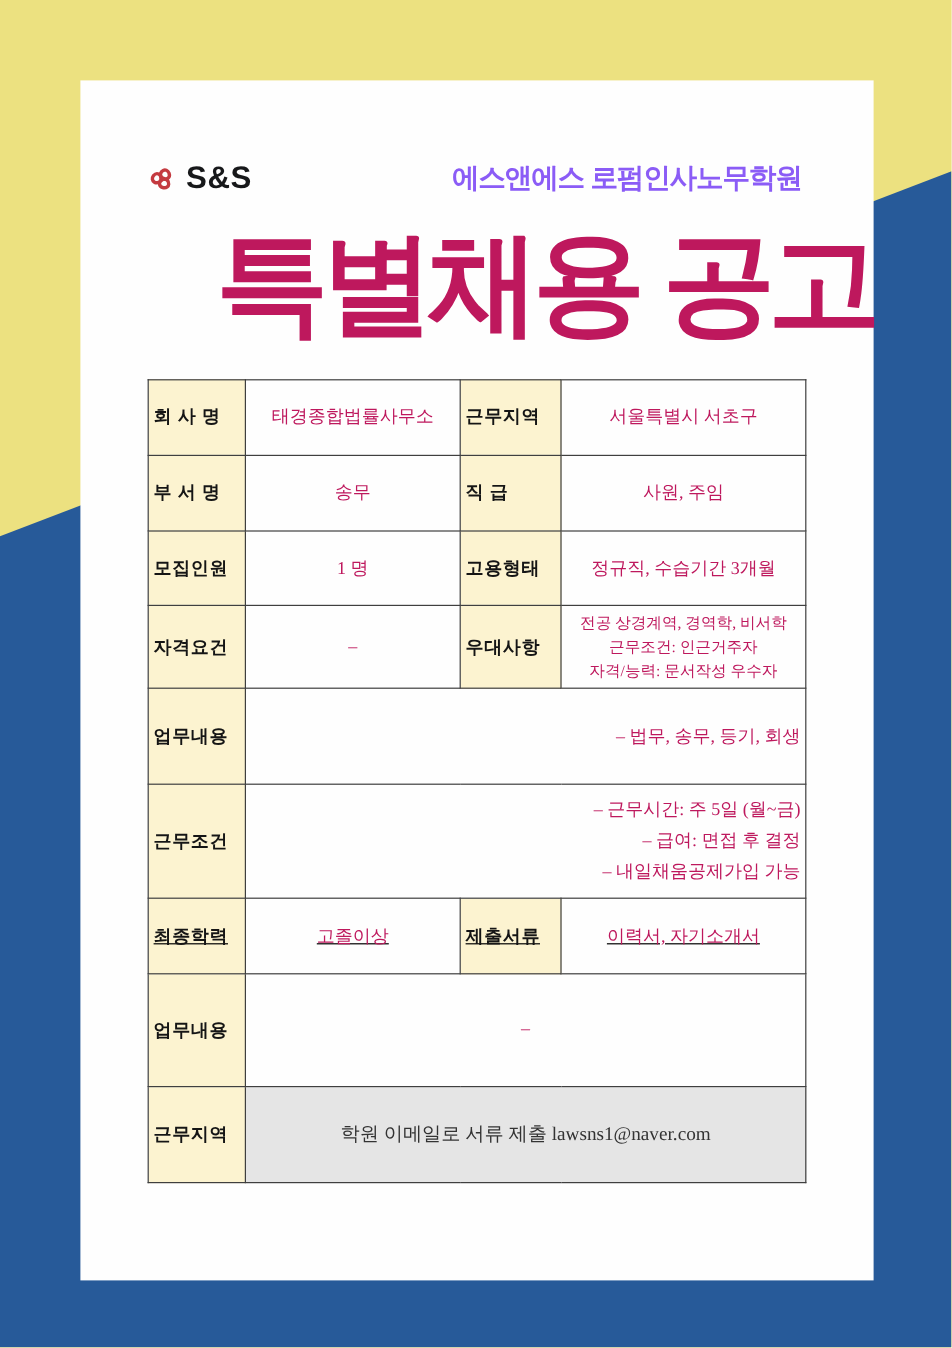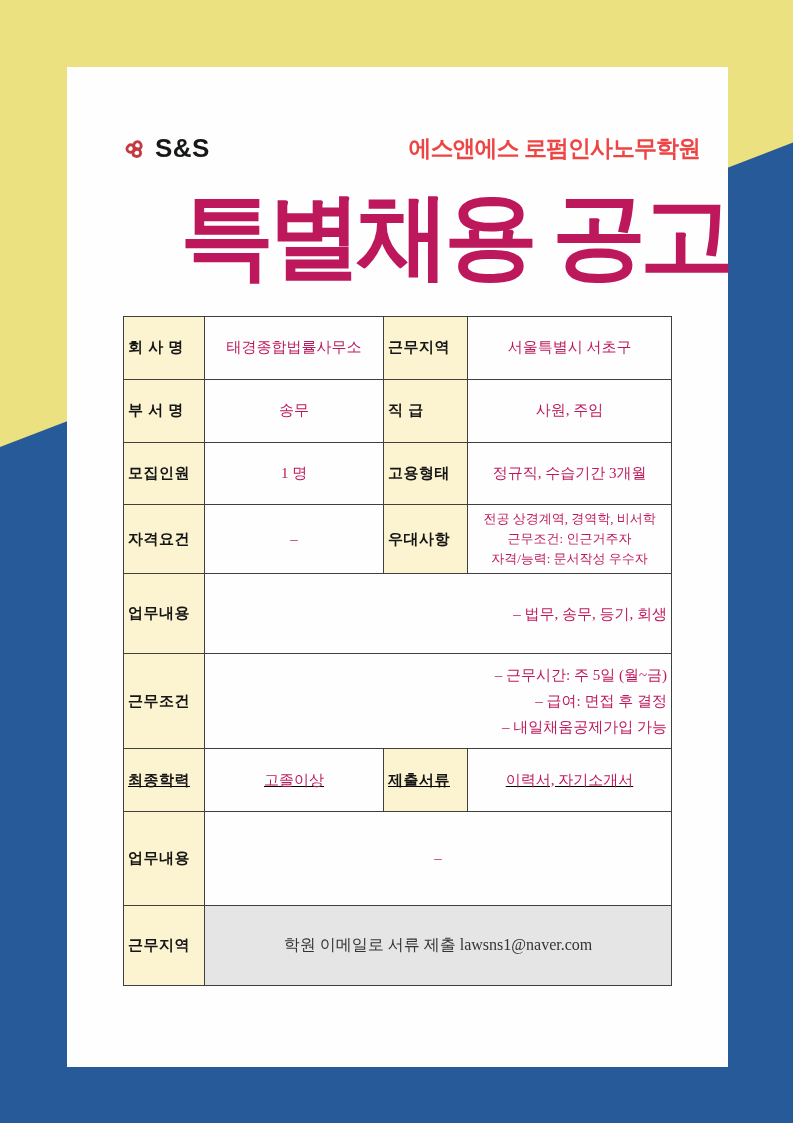--- a/index.html
+++ b/index.html
@@ -14,30 +14,30 @@
     background: #275a99;
     clip-path: polygon(0 39.8%, 100% 12.7%, 100% 100%, 0 100%);
   }
   .card {
     position: absolute; left: 67px; top: 67px;
     width: 661px; height: 1000px;
     background: #fefefe;
   }
   .card-header {
     display: flex; justify-content: space-between; align-items: center;
-    padding: 66px 28px 0 55px;
+    padding: 66px 60px 0 55px;
     gap: 46px;
   }
   .logo { display: flex; align-items: center; gap: 7px; }
   .logo-mark { width: 26px; height: 26px; display: block; }
   .logo-text {
     font-size: 26px; font-weight: 800; color: #17181a; letter-spacing: 0.5px;
   }
   .academy-name {
-    font-size: 23px; font-weight: 700; color: #ef4444; letter-spacing: -1px;
+    font-size: 23px; font-weight: 700; color: #8b5cf6; letter-spacing: -1px;
   }
   .big-title {
     margin-top: 16px;
     text-align: right;
     font-size: 94px; font-weight: 700; color: #be185d;
     letter-spacing: -6px; line-height: 1.2;
     white-space: nowrap;
   }
   table.job-table {
     border-collapse: collapse; table-layout: fixed;

